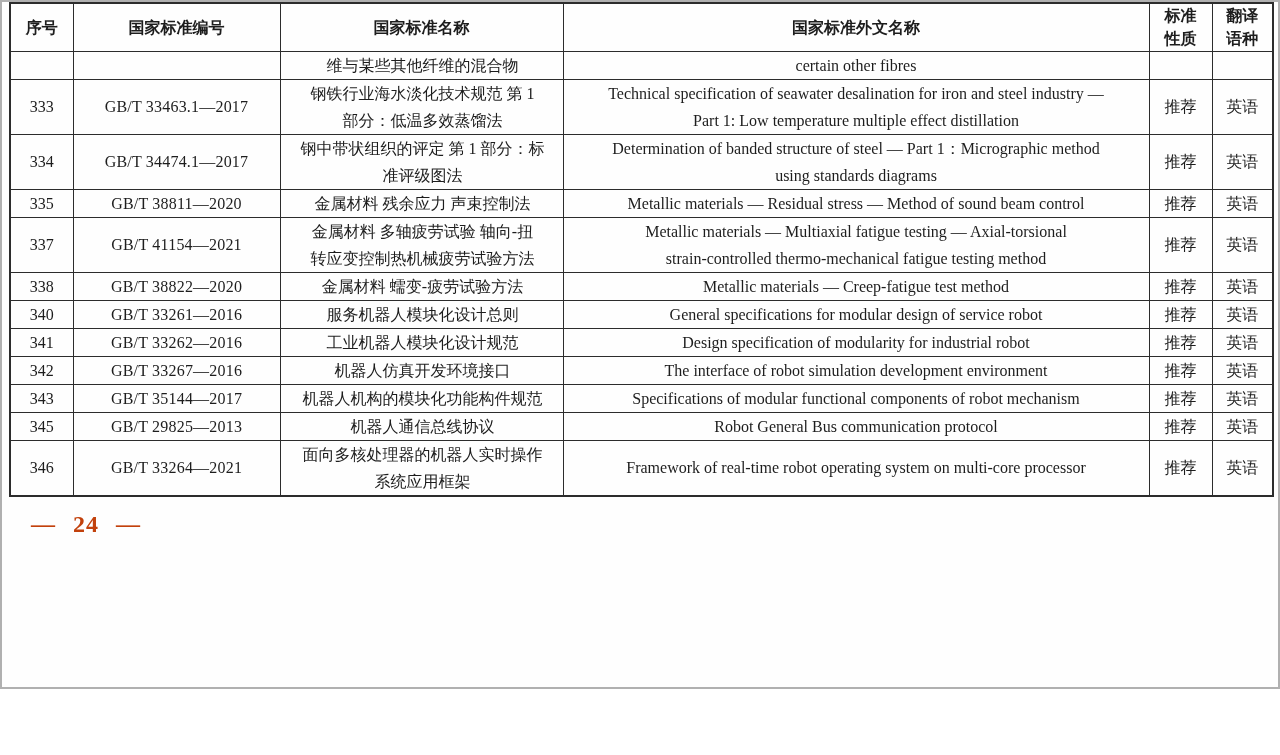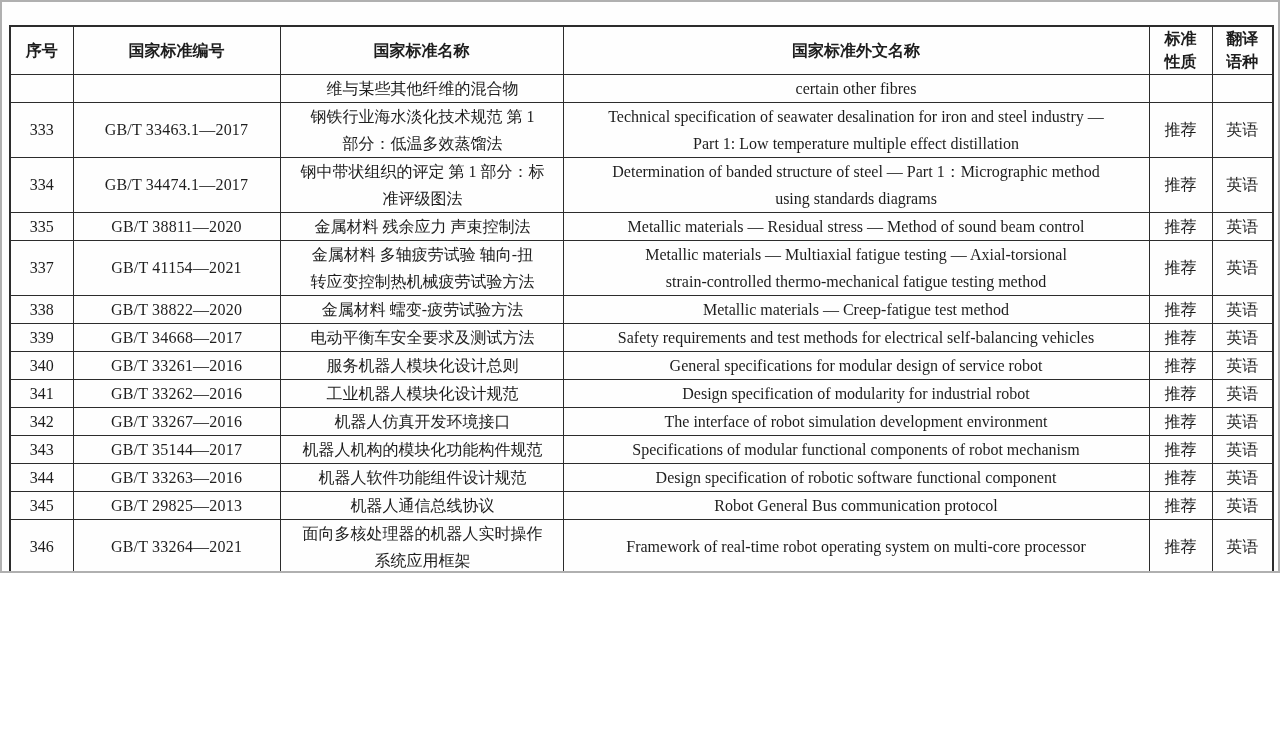--- a/index.html
+++ b/index.html
@@ -4,24 +4,24 @@
 <style>
   * { box-sizing: border-box; }
   html, body { margin: 0; padding: 0; }
   body {
     width: 1280px; height: 755px;
     background: #ffffff;
     font-family: "Liberation Serif", "DejaVu Serif", serif;
     color: #1d1d1d;
   }
   .page {
-    width: 1280px; height: 573px;
+    width: 1280px; height: 689px;
     border: 2px solid #b0b0b0;
     background: #fefefe;
-    padding: 23px 8px 0 7px;
+    padding: 0 8px 0 7px;
     overflow: hidden;
   }
   table.std-table {
     border-collapse: collapse;
     table-layout: fixed;
     width: 1263px;
   }
   table.std-table { border: 2px solid #2c2c2c; }
   table.std-table th, table.std-table td { border: 1px solid #2c2c2c; }
   th {
@@ -129,28 +129,20 @@
       </tr>
       <tr>
         <td>338</td>
         <td class="code">GB/T 38822—2020</td>
         <td class="zh">金属材料 蠕变-疲劳试验方法</td>
         <td class="en">Metallic materials — Creep-fatigue test method</td>
         <td>推荐</td>
         <td>英语</td>
       </tr>
       <tr>
-        <td>339</td>
-        <td class="code">GB/T 34668—2017</td>
-        <td class="zh">电动平衡车安全要求及测试方法</td>
-        <td class="en">Safety requirements and test methods for electrical self-balancing vehicles</td>
-        <td>推荐</td>
-        <td>英语</td>
-      </tr>
-      <tr>
         <td>340</td>
         <td class="code">GB/T 33261—2016</td>
         <td class="zh">服务机器人模块化设计总则</td>
         <td class="en">General specifications for modular design of service robot</td>
         <td>推荐</td>
         <td>英语</td>
       </tr>
       <tr>
         <td>341</td>
         <td class="code">GB/T 33262—2016</td>
@@ -169,28 +161,20 @@
       </tr>
       <tr>
         <td>343</td>
         <td class="code">GB/T 35144—2017</td>
         <td class="zh">机器人机构的模块化功能构件规范</td>
         <td class="en">Specifications of modular functional components of robot mechanism</td>
         <td>推荐</td>
         <td>英语</td>
       </tr>
       <tr>
-        <td>344</td>
-        <td class="code">GB/T 33263—2016</td>
-        <td class="zh">机器人软件功能组件设计规范</td>
-        <td class="en">Design specification of robotic software functional component</td>
-        <td>推荐</td>
-        <td>英语</td>
-      </tr>
-      <tr>
         <td>345</td>
         <td class="code">GB/T 29825—2013</td>
         <td class="zh">机器人通信总线协议</td>
         <td class="en">Robot General Bus communication protocol</td>
         <td>推荐</td>
         <td>英语</td>
       </tr>
       <tr>
         <td>346</td>
         <td class="code">GB/T 33264—2021</td>

